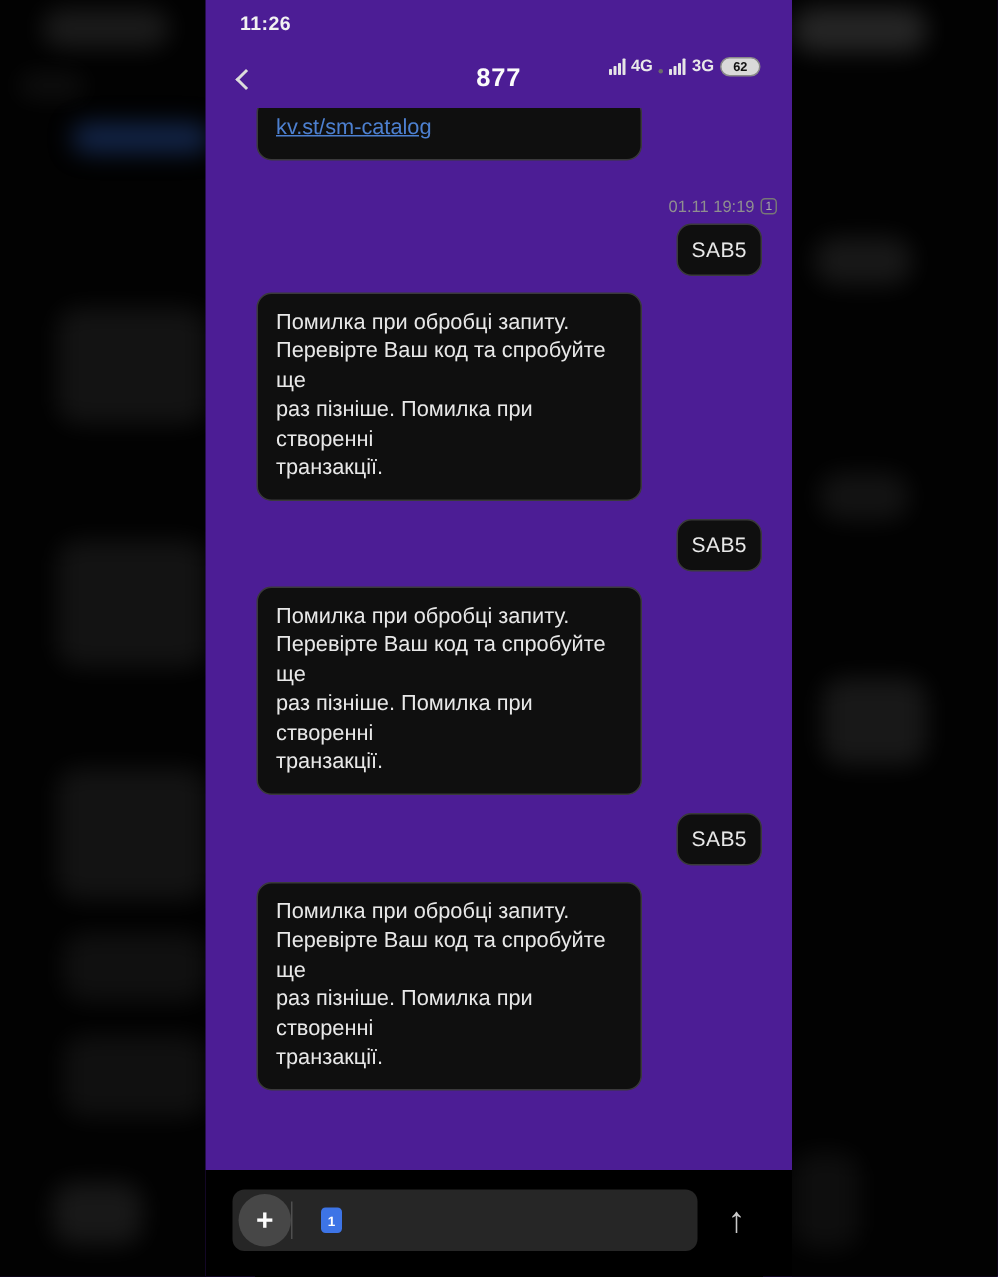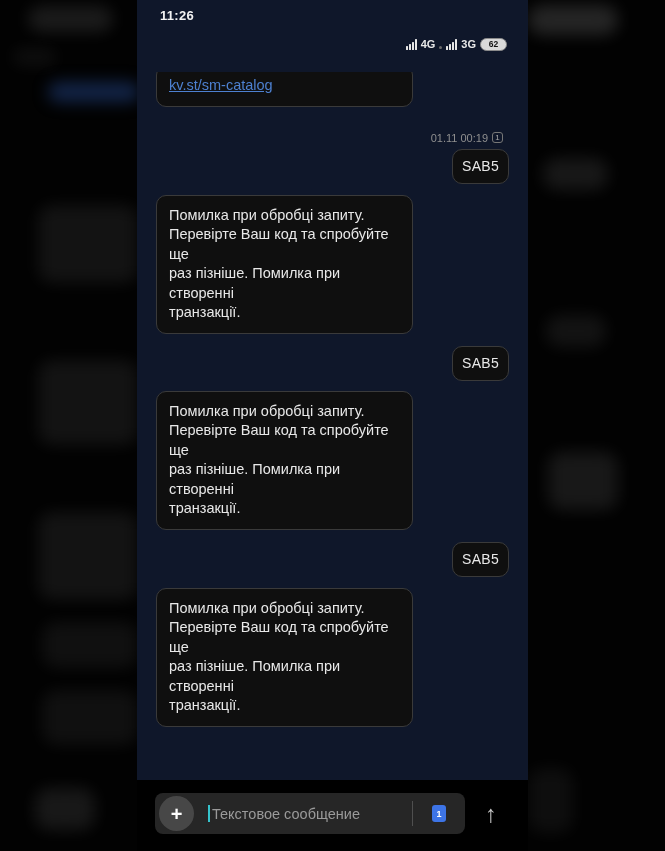--- a/index.html
+++ b/index.html
@@ -7,21 +7,21 @@
   body { font-family:"Liberation Sans","DejaVu Sans",sans-serif; }
   .screen { position:relative; width:665px; height:851px; background:#010101; overflow:hidden; margin:0 auto; }
 
   
   .bg-band { position:absolute; top:0; height:851px; background:#020202; overflow:hidden; }
   .bg-left  { left:0; width:137px; }
   .bg-right { left:528px; width:137px; }
   .blob { position:absolute; border-radius:14px; filter:blur(8px); }
 
   
-  .phone { position:absolute; left:137px; top:0; width:391px; height:851px; background:#0f172a; }
+  .phone { position:absolute; left:137px; top:0; width:391px; height:851px; background:#4c1d95; }
 
   
   .statusbar { position:absolute; top:0; left:0; right:0; height:32px; }
   .sb-time { position:absolute; left:23px; top:8px; color:#f2f2f2; font-size:13px; font-weight:bold; letter-spacing:.3px; }
   .sb-right { position:absolute; right:21px; top:8px; display:flex; align-items:center; gap:4px; height:16px;margin-top:28px; }
   .signal { display:flex; align-items:flex-end; gap:1px; height:11px; }
   .signal i { display:block; width:2px; background:#e6e6e6; border-radius:.5px; }
   .signal i:nth-child(1){height:4px;} .signal i:nth-child(2){height:6px;}
   .signal i:nth-child(3){height:8px;} .signal i:nth-child(4){height:11px;}
   .net-label { color:#e9e9e9; font-size:11px; font-weight:bold; }
@@ -30,25 +30,25 @@
              color:#111; font-size:8.5px; font-weight:bold; display:flex; align-items:center; justify-content:center; }
 
   
   .header { position:absolute; top:36px; left:0; right:0; height:38px; }
   .back-btn { position:absolute; left:16px; top:8px; width:22px; height:22px; cursor:pointer; }
   .back-btn span { position:absolute; left:6px; top:4px; width:10px; height:10px;
                    border-left:2px solid #dcdcdc; border-bottom:2px solid #dcdcdc; transform:rotate(45deg); }
   .header-title { position:absolute; left:0; right:0; top:6px; text-align:center; color:#fbfbfb; font-size:17px; font-weight:bold; letter-spacing:.5px; }
 
   
-  .messages { position:absolute; top:72px; left:1px; width:391px; height:708px; overflow:hidden; padding:0 18px; }
+  .messages { position:absolute; top:72px; left:16px; width:391px; height:708px; overflow:hidden; padding:0 18px; }
   .bubble { border:1px solid #3a3a3a; background:#0f0f0f; border-radius:10px; color:#e8e8e8;
             font-size:14.5px; line-height:19.5px; white-space:pre-line; }
   .incoming { width:257px; padding:10px 12px; }
-  .outgoing { margin-left:auto; margin-right:2px; width:max-content; padding:7px 9px;
+  .outgoing { margin-left:auto; margin-right:18px; width:max-content; padding:7px 9px;
               font-size:14px; line-height:19px; border-radius:10px; letter-spacing:.3px; }
   .bubble-partial-top { margin-top:-7px; }
   .msg-link { color:#4d80d0; text-decoration:underline; cursor:pointer; }
   .meta-row { display:flex; justify-content:flex-end; align-items:center; gap:4px; margin-top:24px; padding-right:8px; height:14px; }
   .meta-time { color:#8f8f8f; font-size:11px; }
   .meta-sim { width:11px; height:11px; border:1px solid #777; border-radius:3px; color:#aaa; font-size:8px;
               display:flex; align-items:center; justify-content:center; } .mt12{margin-top:12px;} .mt11{margin-top:11px;} .mt10{margin-top:10px;} .mt4{margin-top:4px;}
 
   
   .composer-area { position:absolute; left:0; right:0; bottom:0; height:71px; background:#000; }
@@ -106,27 +106,33 @@
             <i></i>
             <i></i>
             <i></i>
             <i></i>
           </div>
         <span class="net-label">3G</span>
         <div class="battery">62</div>
       </div>
     </div>
 
+    <div class="header">
+      <div class="back-btn">
+          <span></span>
+        </div>
+      <div class="header-title">877</div>
+    </div>
 
     <div class="messages">
 
       <div class="bubble incoming bubble-partial-top"><span class="msg-link">kv.st/sm-catalog</span></div>
 
       <div class="meta-row">
-        <span class="meta-time">01.11 00:19</span>
+        <span class="meta-time">01.11 19:19</span>
         <span class="meta-sim">1</span>
       </div>
 
       <div class="bubble outgoing mt4">SAB5</div>
       <div class="bubble incoming mt11">Помилка при обробці запиту.
 Перевірте Ваш код та спробуйте ще
 раз пізніше. Помилка при створенні
 транзакції.</div>
       <div class="bubble outgoing mt12">SAB5</div>
       <div class="bubble incoming mt10">Помилка при обробці запиту.
@@ -137,24 +143,20 @@
       <div class="bubble incoming mt11">Помилка при обробці запиту.
 Перевірте Ваш код та спробуйте ще
 раз пізніше. Помилка при створенні
 транзакції.</div>
 
     </div>
 
     <div class="composer-area">
       <div class="composer-bar">
         <div class="plus-btn">+</div>
-        <div class="input-wrap">
-          <span class="caret"></span>
-          <span class="placeholder">Текстовое сообщение</span>
-        </div>
         <div class="composer-divider"></div>
         <div class="sim-badge">1</div>
       </div>
       <div class="send-btn">↑</div>
     </div>
 
   </div>
 </div>
 
 </body></html>

